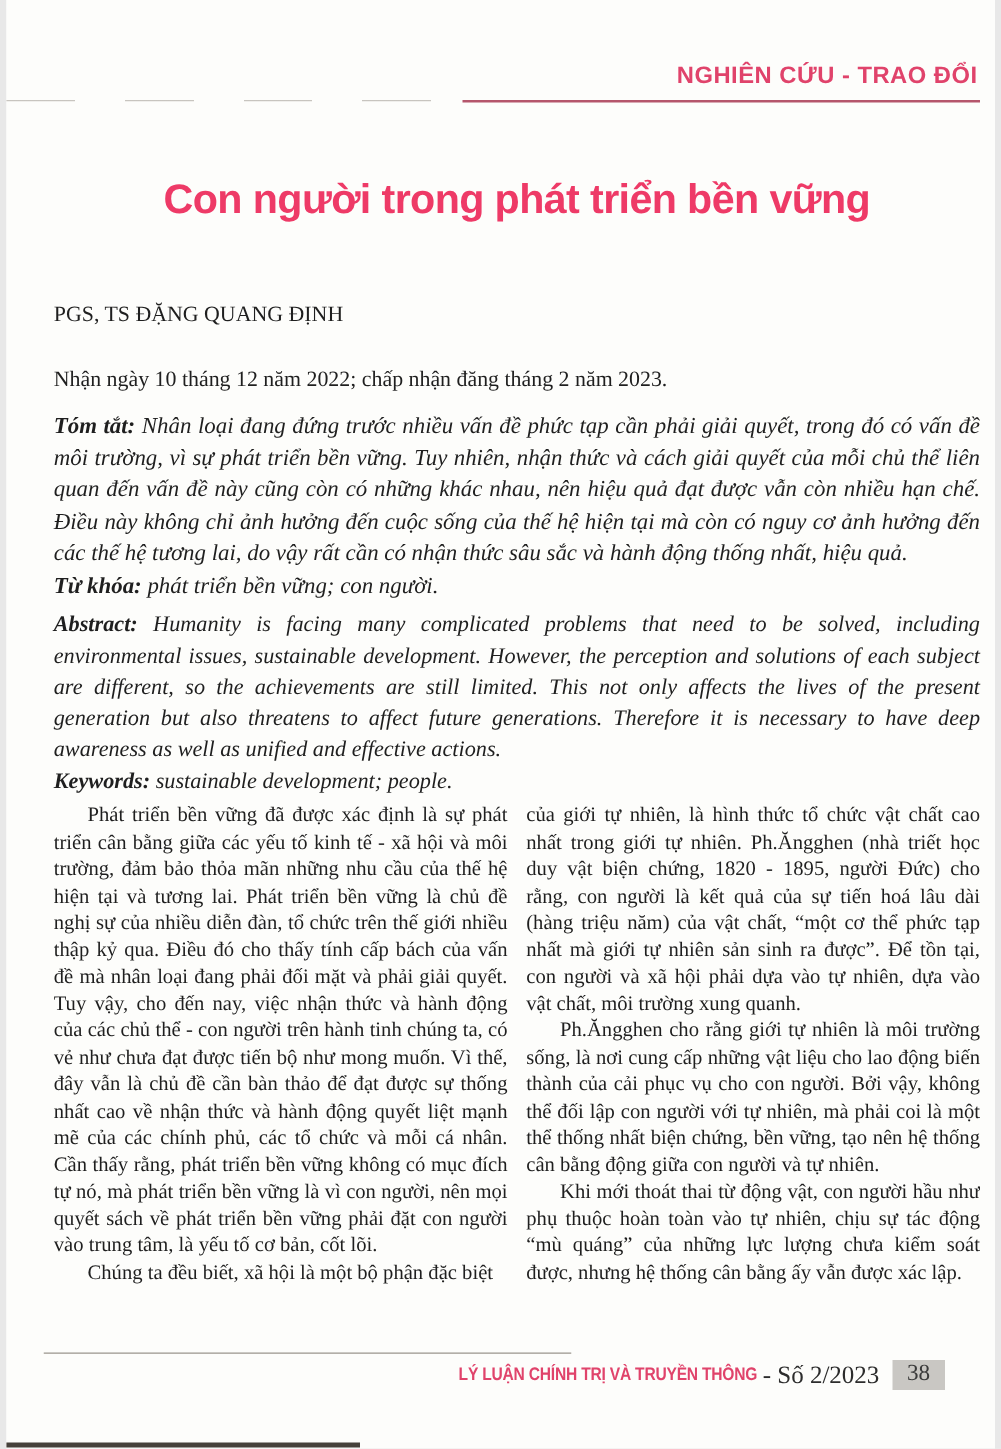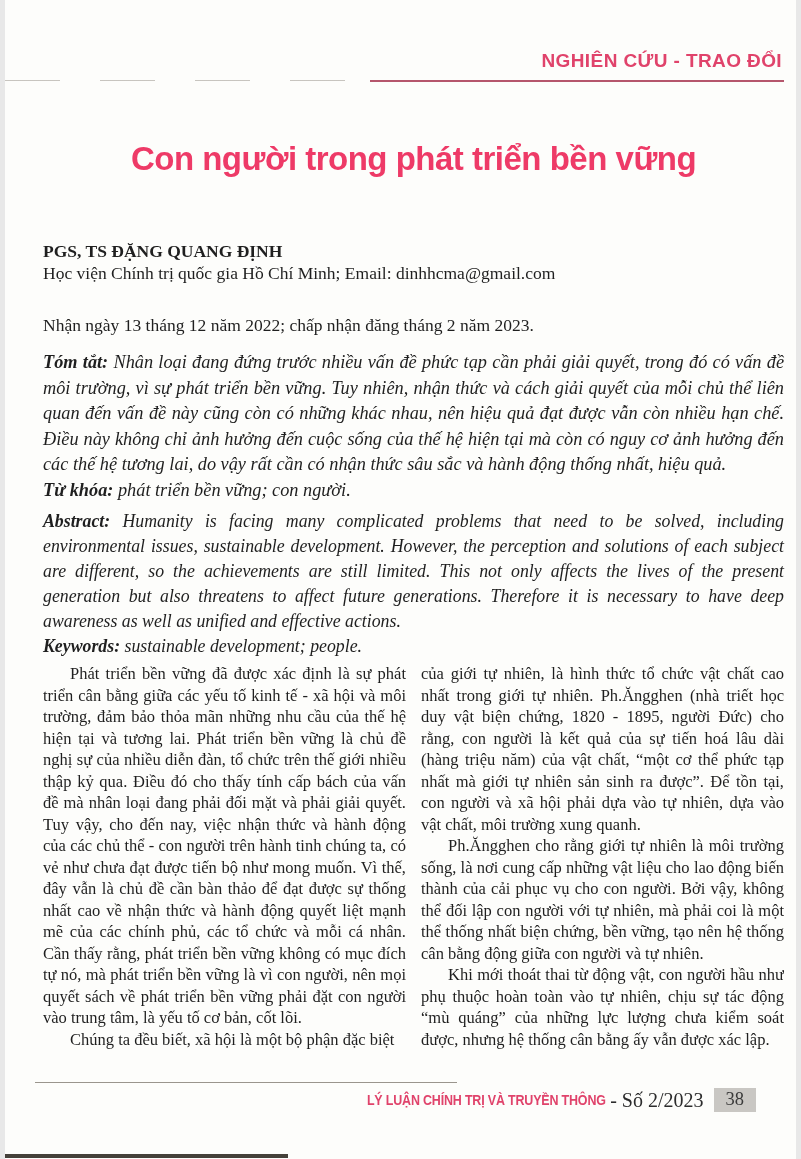--- a/index.html
+++ b/index.html
@@ -37,21 +37,21 @@
     margin:58px 0 0 0;
     text-align:center;
     font-family:"Liberation Sans",sans-serif;
     font-weight:700;
     font-size:33px;
     letter-spacing:-.5px;
   }
 
   
   .author{margin-top:62px;font-size:17.5px;line-height:22px;}
-  .author-name{font-weight:700;}
+  .author-name{font-weight:400;}
   .dates{margin-top:30px;font-size:17.5px;line-height:22px;}
 
   
   .abstract{font-style:italic;text-align:justify;}
   .abstract b{font-weight:700;}
   .abstract-vi{margin-top:14px;font-size:18.3px;line-height:25.5px;}
   .abstract-en{margin-top:6px;font-size:17.8px;line-height:25px;}
 
   
   .columns{
@@ -102,24 +102,23 @@
       <span class="rule-red"></span>
     </div>
   </div>
 
   <div class="content">
 
     <h1 class="title" style="color:#ee3a67">Con người trong phát triển bền vững</h1>
 
     <div class="author">
       <div class="author-name">PGS, TS ĐẶNG QUANG ĐỊNH</div>
-      <div class="affiliation">Học viện Chính trị quốc gia Hồ Chí Minh; Email: dinhhcma@gmail.com</div>
     </div>
 
-    <div class="dates">Nhận ngày 13 tháng 12 năm 2022; chấp nhận đăng tháng 2 năm 2023.</div>
+    <div class="dates">Nhận ngày 10 tháng 12 năm 2022; chấp nhận đăng tháng 2 năm 2023.</div>
 
     <div class="abstract abstract-vi">
       <b>Tóm tắt:</b>
       <span>Nhân loại đang đứng trước nhiều vấn đề phức tạp cần phải giải quyết, trong đó có vấn đề môi trường, vì sự phát triển bền vững. Tuy nhiên, nhận thức và cách giải quyết của mỗi chủ thể liên quan đến vấn đề này cũng còn có những khác nhau, nên hiệu quả đạt được vẫn còn nhiều hạn chế. Điều này không chỉ ảnh hưởng đến cuộc sống của thế hệ hiện tại mà còn có nguy cơ ảnh hưởng đến các thế hệ tương lai, do vậy rất cần có nhận thức sâu sắc và hành động thống nhất, hiệu quả.</span>
       <br>
       <b>Từ khóa:</b>
       <span>phát triển bền vững; con người.</span>
     </div>
 
     <div class="abstract abstract-en">

